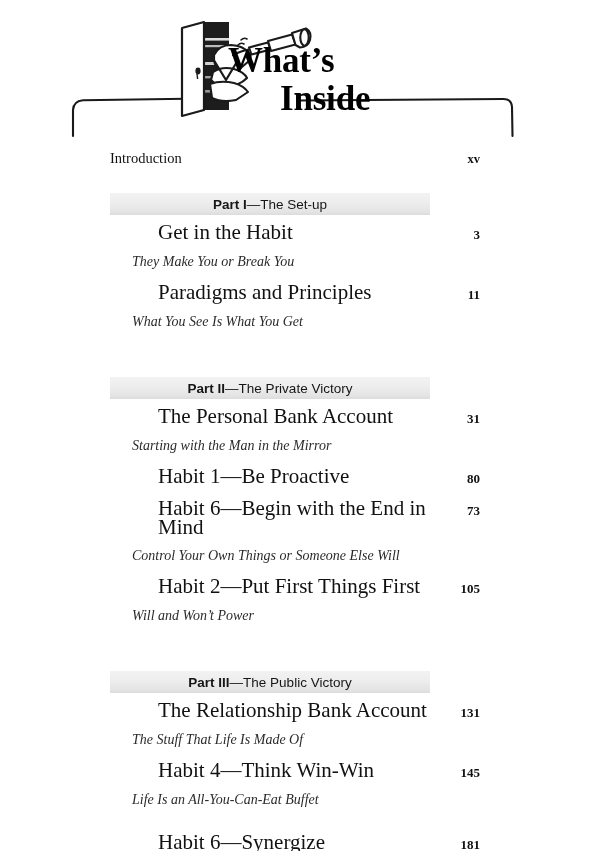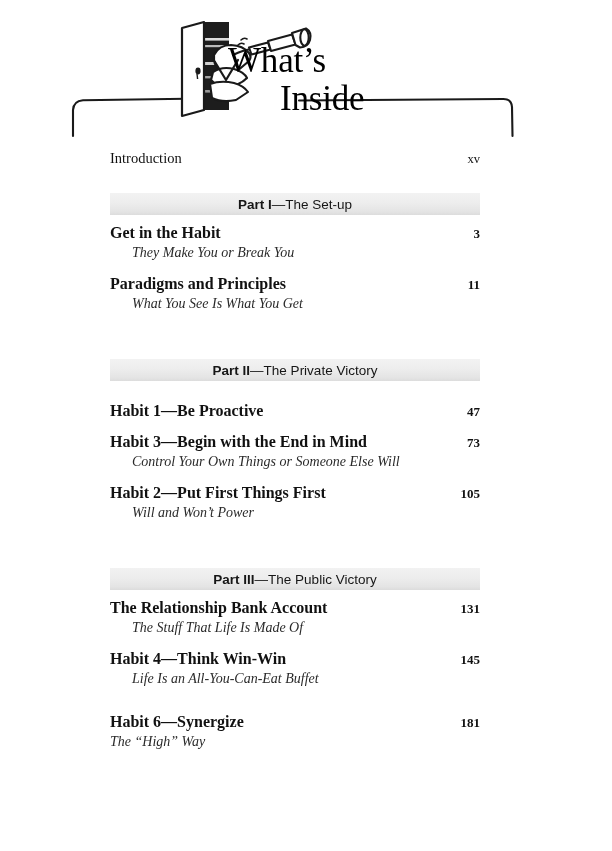--- a/index.html
+++ b/index.html
@@ -28,21 +28,21 @@
     position: absolute;
     left: 0;
     top: 0;
   }
   #whats-inside-title {
     position: absolute;
     left: 228px;
     top: 42px;
     width: 300px;
     font-family: "Liberation Serif", serif;
-    font-weight: normal;
+    font-weight: bold;
     font-size: 35px;
     line-height: 38px;
     letter-spacing: -0.2px;
     color: #000;
   }
   #title-line-1 {
     display: block;
     text-align: left;
     padding-left: 0px;
   }
@@ -64,26 +64,27 @@
     display: flex;
     align-items: baseline;
     justify-content: space-between;
   }
 
   .entry {
     margin-top: 0;
   }
   .entry-title {
     font-family: "Liberation Serif", serif;
-    font-weight: bold;
-    font-size: 16px;
+    font-weight: normal;
+    font-size: 21px;
     line-height: 19px;
     color: #111;
     flex: 1 1 auto;
     padding-right: 10px;
+    margin-left: 48px;
   }
   .entry-title .second-line {
     display: block;
     padding-left: 36px;
   }
   .entry-page {
     font-family: "Liberation Serif", serif;
     font-weight: bold;
     font-size: 13px;
     color: #111;
@@ -92,44 +93,44 @@
     min-width: 26px;
     white-space: nowrap;
   }
   .entry-sub {
     font-family: "Liberation Serif", serif;
     font-style: italic;
     font-size: 14px;
     line-height: 18px;
     color: #2a2a2a;
     padding-left: 22px;
-    margin-top: 2px;
+    margin-top: 10px;
   }
   .entry-sub.noindent {
     padding-left: 0;
   }
 
   
   .intro-title {
     font-family: "Liberation Serif", serif;
     font-weight: normal;
     font-size: 14.5px;
     color: #111;
     text-align: right;
   }
   .intro-page {
     font-family: "Liberation Serif", serif;
-    font-weight: normal;
+    font-weight: bold;
     font-size: 12.5px;
     color: #111;
   }
 
   
   .part-bar {
-    width: 370px;
+    width: 320px;
     height: 22px;
     background: linear-gradient(to bottom, #f2f2f2 0%, #ededed 45%, #e4e4e4 85%, #dcdcdc 100%);
     display: flex;
     align-items: center;
     justify-content: center;
     box-sizing: border-box;
   }
   .part-bar-text {
     font-family: "Liberation Sans", sans-serif;
     font-size: 13.5px;
@@ -240,31 +241,38 @@
           </div>
           <div class="entry-sub">What You See Is What You Get</div>
         </div>
       </div>
       <div class="gap-section"></div>
       <div>
         <div class="part-bar">
           <span class="part-bar-text"><span class="pb-strong">Part II</span><span class="pb-rest">—The Private Victory</span></span>
         </div>
         <div class="gap-part-to-entry"></div>
+        <div class="entry">
+          <div class="toc-row">
+            <span class="entry-title">The Personal Bank Account</span>
+            <span class="entry-page">31</span>
+          </div>
+          <div class="entry-sub">Starting with the Man in the Mirror</div>
+        </div>
         <div class="gap-between-entries"></div>
         <div class="entry">
           <div class="toc-row">
             <span class="entry-title">Habit 1—Be Proactive</span>
-            <span class="entry-page">47</span>
-          </div>
-        </div>
-        <div class="gap-between-entries"></div>
-        <div class="entry">
-          <div class="toc-row">
-            <span class="entry-title">Habit 3—Begin with the End in Mind</span>
+            <span class="entry-page">80</span>
+          </div>
+        </div>
+        <div class="gap-between-entries"></div>
+        <div class="entry">
+          <div class="toc-row">
+            <span class="entry-title">Habit 6—Begin with the End in Mind</span>
             <span class="entry-page">73</span>
           </div>
           <div class="entry-sub">Control Your Own Things or Someone Else Will</div>
         </div>
         <div class="gap-between-entries"></div>
         <div class="entry">
           <div class="toc-row">
             <span class="entry-title">Habit 2—Put First Things First</span>
             <span class="entry-page">105</span>
           </div>

